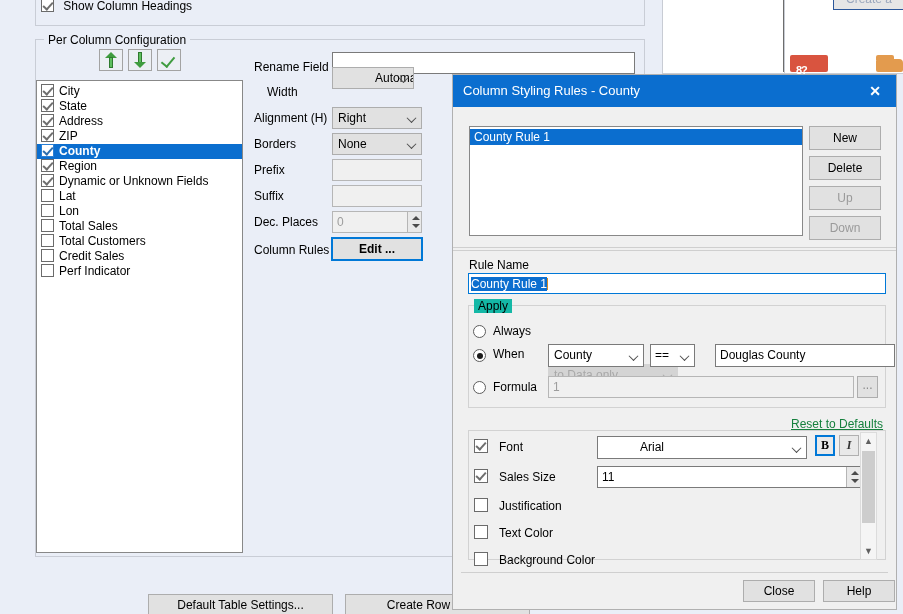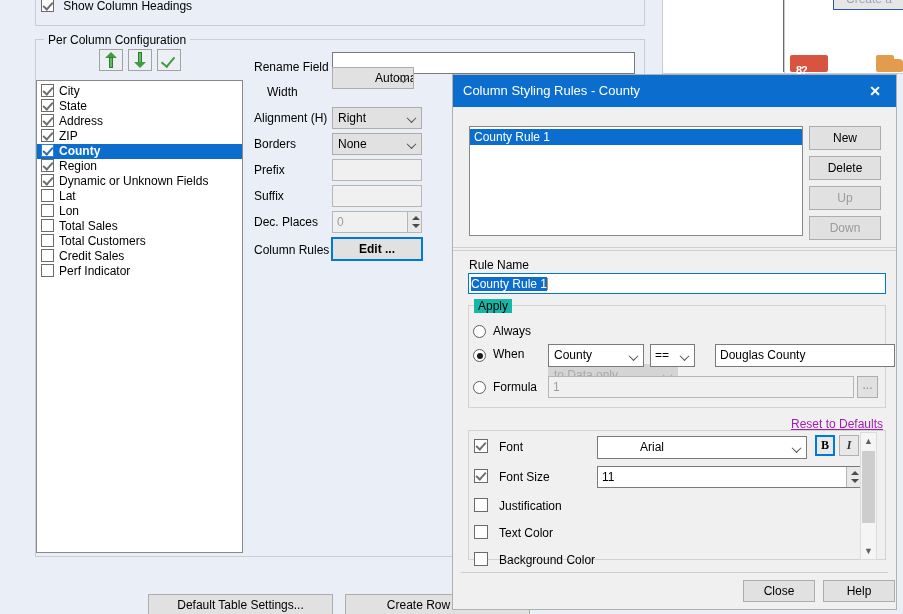--- a/index.html
+++ b/index.html
@@ -297,21 +297,21 @@
   .radio.on:after {
     content: "";
     position: absolute;
     left: 2.5px; top: 2.5px;
     width: 6px; height: 6px;
     border-radius: 50%;
     background: #1b1b1b;
   }
   .link {
     position: absolute;
-    color: #a21caf;
+    color: #15803d;
     text-decoration: underline;
     font-size: 12px;
     white-space: nowrap;
   }
   .sel-text {
     background: #0b6ecf;
     color: #fff;
   }
   .caret {
     display: inline-block;
@@ -541,21 +541,21 @@
     <div class="btn" style="left:404px; top:301px; width:21px; height:22px; line-height:16px; color:#8a8a8a;">...</div>
 
     <div class="link" style="left:338px; top:342px;">Reset to Defaults</div>
 
     <div class="group-apply" style="left:15px; top:355px; width:418px; height:130px;"></div>
 
     <div id="style-rows">
         <span class="cb checked" style="position: absolute; left: 21px; top: 364px; width: 14px; height: 14px;"></span>
         <div class="field-label" style="left: 46px; top: 365px;">Font</div>
         <span class="cb checked" style="position: absolute; left: 21px; top: 394px; width: 14px; height: 14px;"></span>
-        <div class="field-label" style="left: 46px; top: 395px;">Font Size</div>
+        <div class="field-label" style="left: 46px; top: 395px;">Sales Size</div>
         <span class="cb" style="position: absolute; left: 21px; top: 423px; width: 14px; height: 14px;"></span>
         <div class="field-label" style="left: 46px; top: 424px;">Justification</div>
         <span class="cb" style="position: absolute; left: 21px; top: 450px; width: 14px; height: 14px;"></span>
         <div class="field-label" style="left: 46px; top: 451px;">Text Color</div>
         <span class="cb" style="position: absolute; left: 21px; top: 477px; width: 14px; height: 14px;"></span>
         <div class="field-label" style="left: 46px; top: 478px;">Background Color</div>
       </div>
 
     <div class="combo-w" style="left:144px; top:361px; width:210px; height:23px;padding-left:42px;">
       <span>Arial</span>

